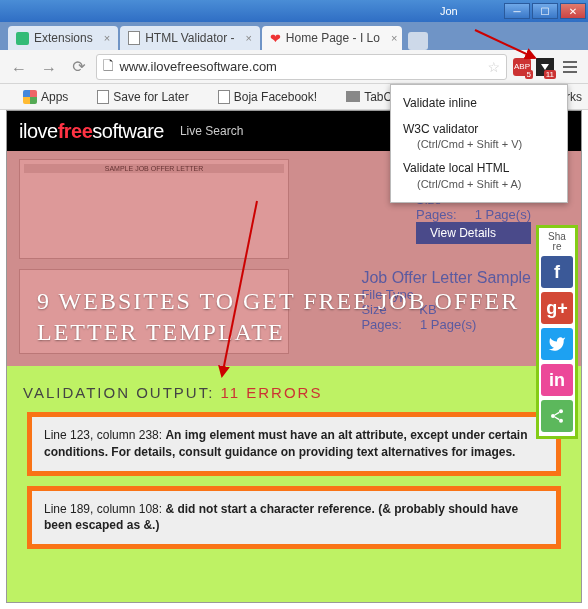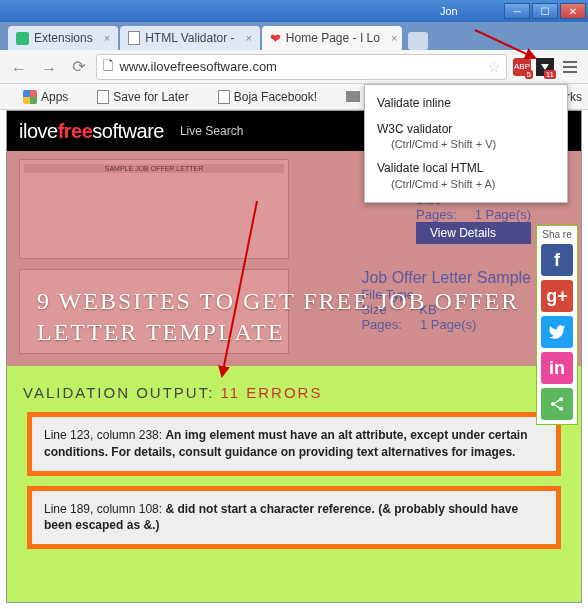--- a/index.html
+++ b/index.html
@@ -27,21 +27,21 @@
 .badge { position: absolute; bottom: -2px; right: -2px; background: #c33; color: #fff; font-size: 8px; padding: 0 2px; border-radius: 2px; }
 .menu { width: 24px; display: flex; flex-direction: column; gap: 3px; align-items: center; justify-content: center; }
 .menu div { width: 14px; height: 2px; background: #666; }
 
 
 .bmbar { height: 26px; background: #f5f5f5; border-bottom: 1px solid #d5d5d5; display: flex; align-items: center; padding: 0 6px; gap: 12px; font-size: 12px; color: #333; }
 .bm { display: flex; align-items: center; gap: 4px; padding-left: 17px; }
 .bmbar .right { margin-left: auto; }
 
 
-.extmenu { position: absolute; top: 84px; right: 20px; width: 204px; background: #fff; border: 1px solid #bbb; box-shadow: 0 2px 6px rgba(0,0,0,.3); z-index: 50; padding: 6px 0; }
+.extmenu { position: absolute; top: 84px; right: 20px; width: 178px; background: #fff; border: 1px solid #bbb; box-shadow: 0 2px 6px rgba(0,0,0,.3); z-index: 50; padding: 6px 0; }
 .extmenu .item { padding: 5px 12px; font-size: 12px; color: #222; line-height: 1.3; }
 .extmenu .item .sc { color: #555; font-size: 11px; margin-left: 14px; }
 
 
 .arrow1 { position: absolute; z-index: 40; }
 
 
 .page { position: absolute; top: 110px; left: 6px; right: 6px; bottom: 6px; border: 1px solid #999; background: #bef264; overflow: hidden; }
 .site-header { background: #000; color: #fff; height: 40px; display: flex; align-items: center; padding: 0 12px; gap: 16px; }
 .logo { font-size: 20px; font-weight: 300; letter-spacing: -0.5px; }
@@ -55,21 +55,21 @@
 .hero h2 { position: absolute; left: 30px; bottom: 18px; right: 60px; color: #fff; font-size: 24px; font-weight: 400; letter-spacing: 2px; line-height: 1.3; font-family: Georgia, serif; text-shadow: 0 1px 2px rgba(0,0,0,.4); }
 
 .valout { padding: 18px 16px 10px; font-size: 15px; letter-spacing: 2px; color: #444; font-family: Georgia, serif; }
 .valout .err { color: #c33; }
 
 .errlist { padding: 0 20px; }
 .erritem { background: #eee; border: 5px solid #f97316; padding: 10px 12px; margin-bottom: 10px; font-size: 12px; color: #222; line-height: 1.4; }
 .erritem b { font-weight: 600; }
 
 
-.share { position: absolute; top: 225px; right: 10px; width: 42px; background: #fff; border: 1px solid #84cc16; z-index: 30; padding: 4px; display: flex; flex-direction: column; align-items: center; gap: 4px; }
+.share { position: absolute; top: 225px; right: 10px; width: 42px; background: #fff; border: 3px solid #84cc16; z-index: 30; padding: 4px; display: flex; flex-direction: column; align-items: center; gap: 4px; }
 .share .lbl { font-size: 10px; text-align: center; color: #555; line-height: 1; }
 .sbtn { width: 32px; height: 32px; color: #fff; display: flex; align-items: center; justify-content: center; font-weight: bold; font-size: 18px; border-radius: 3px; }
 .fb { background: #3b5998; } .gp { background: #d34836; } .tw { background: #1da1f2; } .li { background: #ec4899; } .sh { background: #5cb85c; }
 
 .puzzle { width:13px; height:13px; background:#3b7; border-radius:2px; }
 .page-ico { width:12px; height:14px; border:1px solid #888; background:#fff; }
 .heart { color:#e33; font-size:13px; }
 .appsgrid { width:14px; height:14px; background: conic-gradient(#e66 0 25%, #5a5 0 50%, #fb3 0 75%, #48d 0); border-radius:2px; }
 .ytico { width:14px; height:11px; background:#888; }
 .starico { color:#ccc; font-size:14px; }

